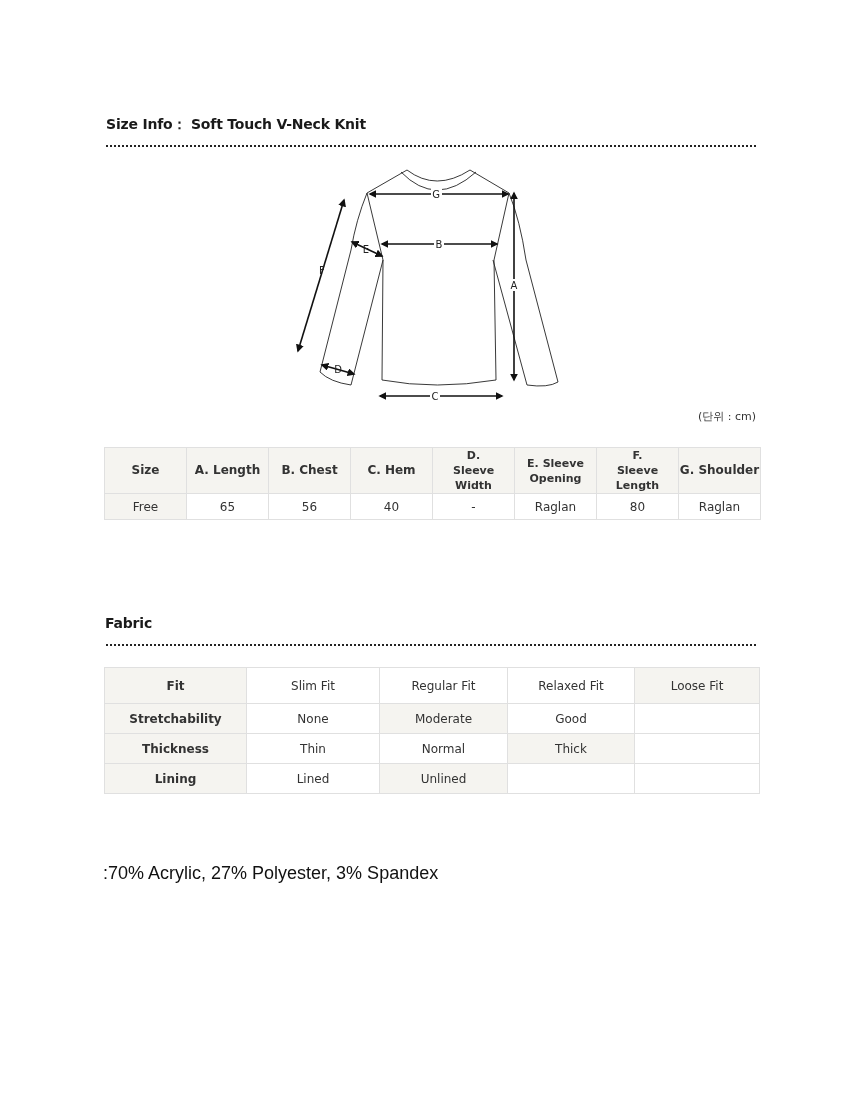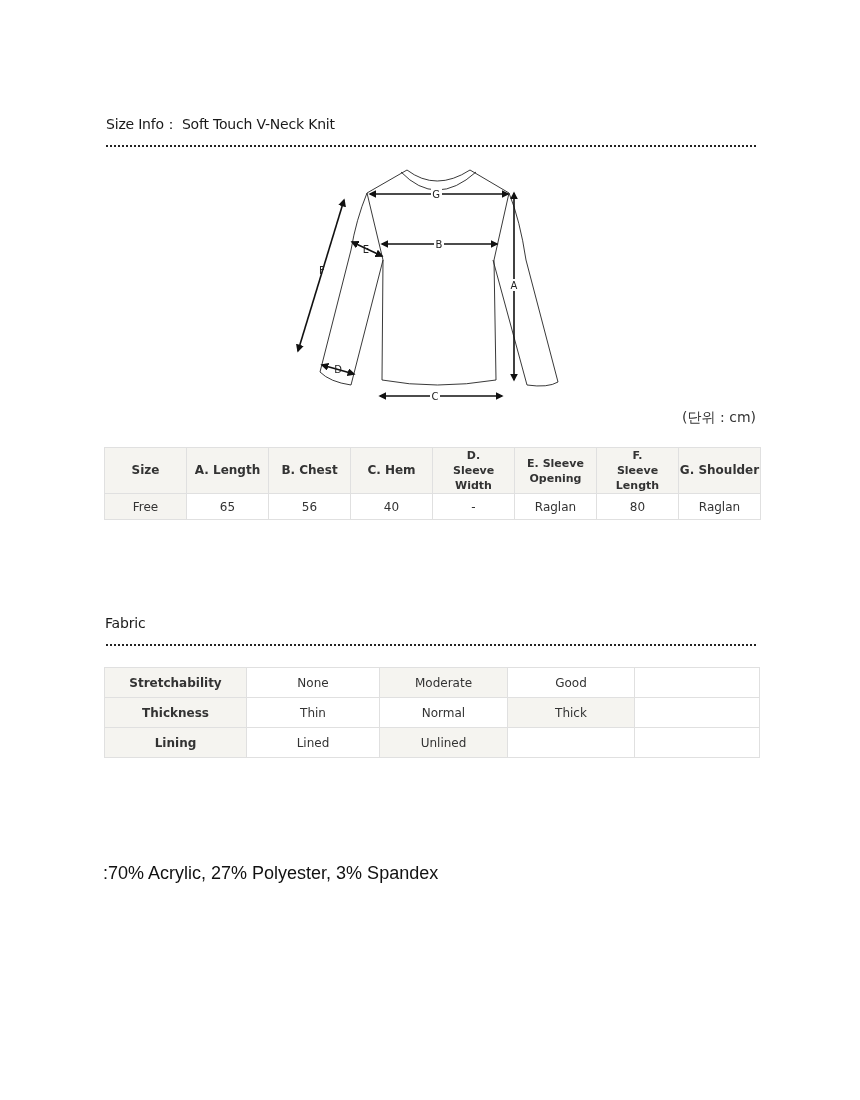--- a/index.html
+++ b/index.html
@@ -1,23 +1,23 @@
 <!DOCTYPE html>
 <html><head>
   <meta charset="utf-8">
   <style>
     * { box-sizing: border-box; margin: 0; padding: 0; }
     html, body { width: 860px; height: 1100px; background: #ffffff; }
     body { position: relative; font-family: "DejaVu Sans", sans-serif; color: #222; overflow: hidden; }
 
-    .section-title { position: absolute; font-weight: normal; font-size: 14px; color: #1a1a1a; letter-spacing: -0.2px; }
+    .section-title { position: absolute; font-weight: bold; font-size: 14px; color: #1a1a1a; letter-spacing: -0.2px; }
     .dotted { position: absolute; height: 0; border-top: 2px dotted #222; }
 
     .diagram { position: absolute; left: 290px; top: 160px; width: 280px; height: 250px; }
-    .unit-note { position: absolute; right: 104px; top: 409px; font-size: 14px; color: #333; }
+    .unit-note { position: absolute; right: 104px; top: 409px; font-size: 11px; color: #333; }
 
     table { border-collapse: collapse; position: absolute; table-layout: fixed; }
     td, th { border: 1px solid #e0e0e0; text-align: center; vertical-align: middle; font-weight: normal; color: #333; }
 
     .size-table { left: 104px; top: 447px; width: 657px; font-size: 12px; }
     .size-table th { background: #f5f4f0; font-weight: bold; height: 37px; font-size: 12px; line-height: 15px; }
     .size-table th.small { font-size: 11px; line-height: 15px; }
     .size-table td { height: 26px; }
     .size-table td.first { background: #f5f4f0; }
 
@@ -120,20 +120,27 @@
 
 <table class="fabric-table">
   <colgroup>
     <col style="width:142px">
       <col style="width:133px">
       <col style="width:128px">
       <col style="width:127px">
       <col style="width:125px">
   </colgroup>
   <tbody>
+      <tr class="first-row">
+    <td class="label">Fit</td>
+    <td>Slim Fit</td>
+    <td>Regular Fit</td>
+    <td>Relaxed Fit</td>
+    <td class="on">Loose Fit</td>
+  </tr>
   <tr>
     <td class="label">Stretchability</td>
     <td>None</td>
     <td class="on">Moderate</td>
     <td>Good</td>
     <td></td>
   </tr>
   <tr>
     <td class="label">Thickness</td>
     <td>Thin</td>

